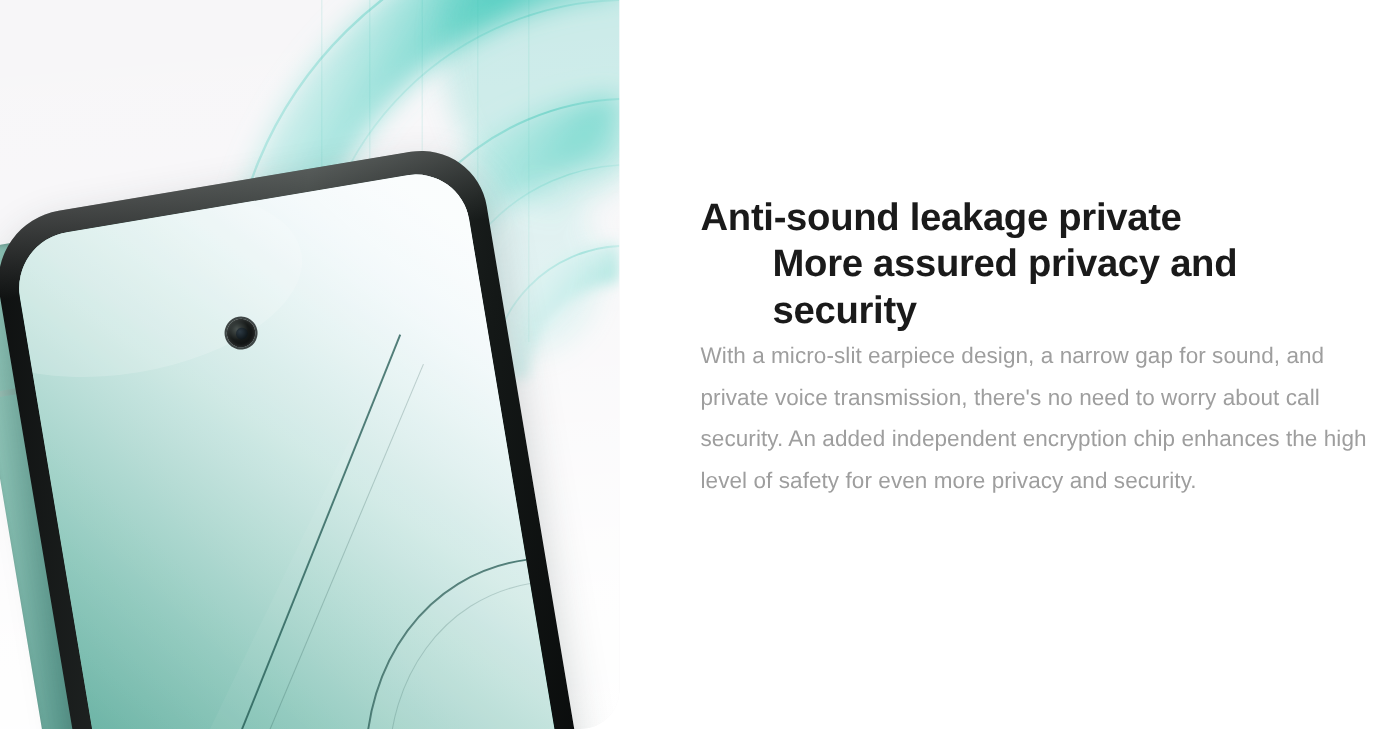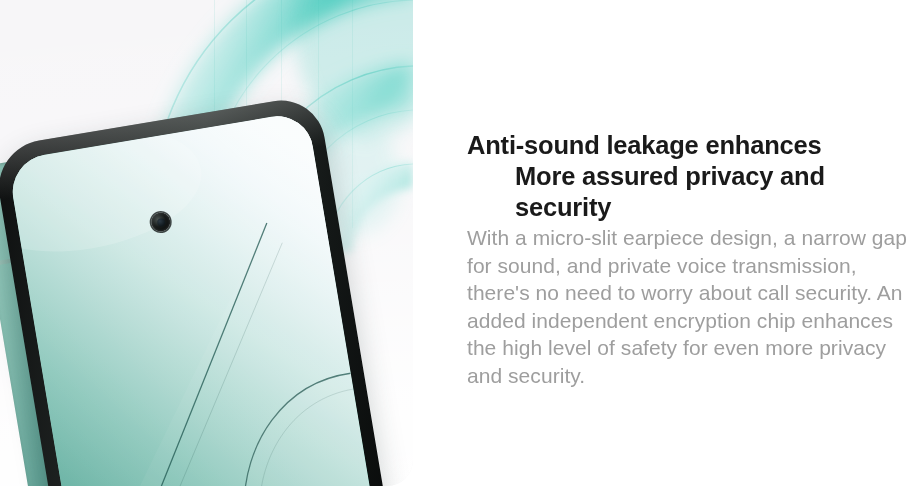--- a/index.html
+++ b/index.html
@@ -172,21 +172,21 @@
     color: #1a1a1a;
   }
   .headline-line-2 { display: block; padding-left: 5px; margin-left: 43px; }
 
   .body-copy {
     position: absolute;
     top: 224px;
     left: 0;
     width: 446px;
     margin: 0;
-    font-size: 21px;
+    font-size: 15px;
     line-height: 27.5px;
     color: #9e9e9e;
     letter-spacing: 0.05px;
   }
 </style>
 </head>
 <body>
 
 <div class="page">
 
@@ -324,20 +324,20 @@
 
           <div class="camera-hole"></div>
         </div>
       </div>
     </div>
   </div>
 
   <div class="content">
 
     <h1 class="headline">
-      <span>Anti-sound leakage enhances</span>
+      <span>Anti-sound leakage private</span>
       <span class="headline-line-2">More assured privacy and security</span>
     </h1>
 
     <p class="body-copy">With a micro-slit earpiece design, a narrow gap for sound, and private voice transmission, there's no need to worry about call security. An added independent encryption chip enhances the high level of safety for even more privacy and security.</p>
   </div>
 
 </div>
 
 </body></html>

